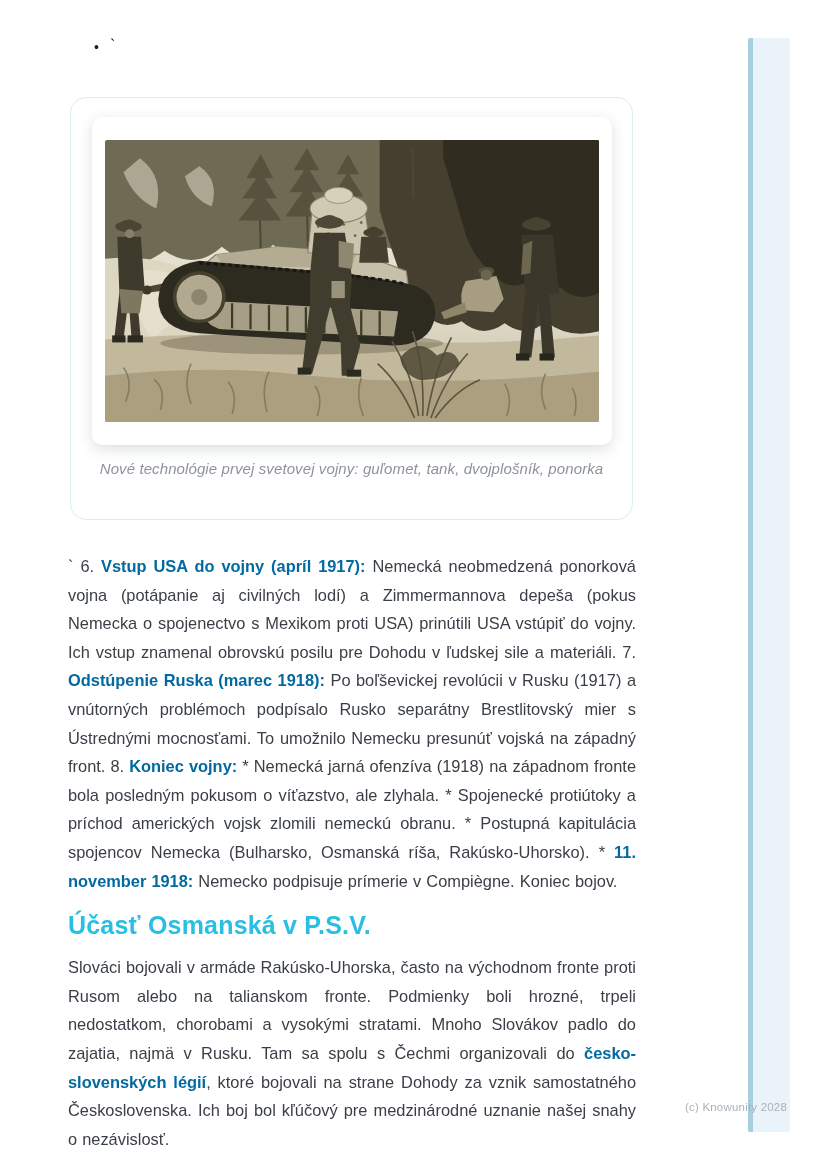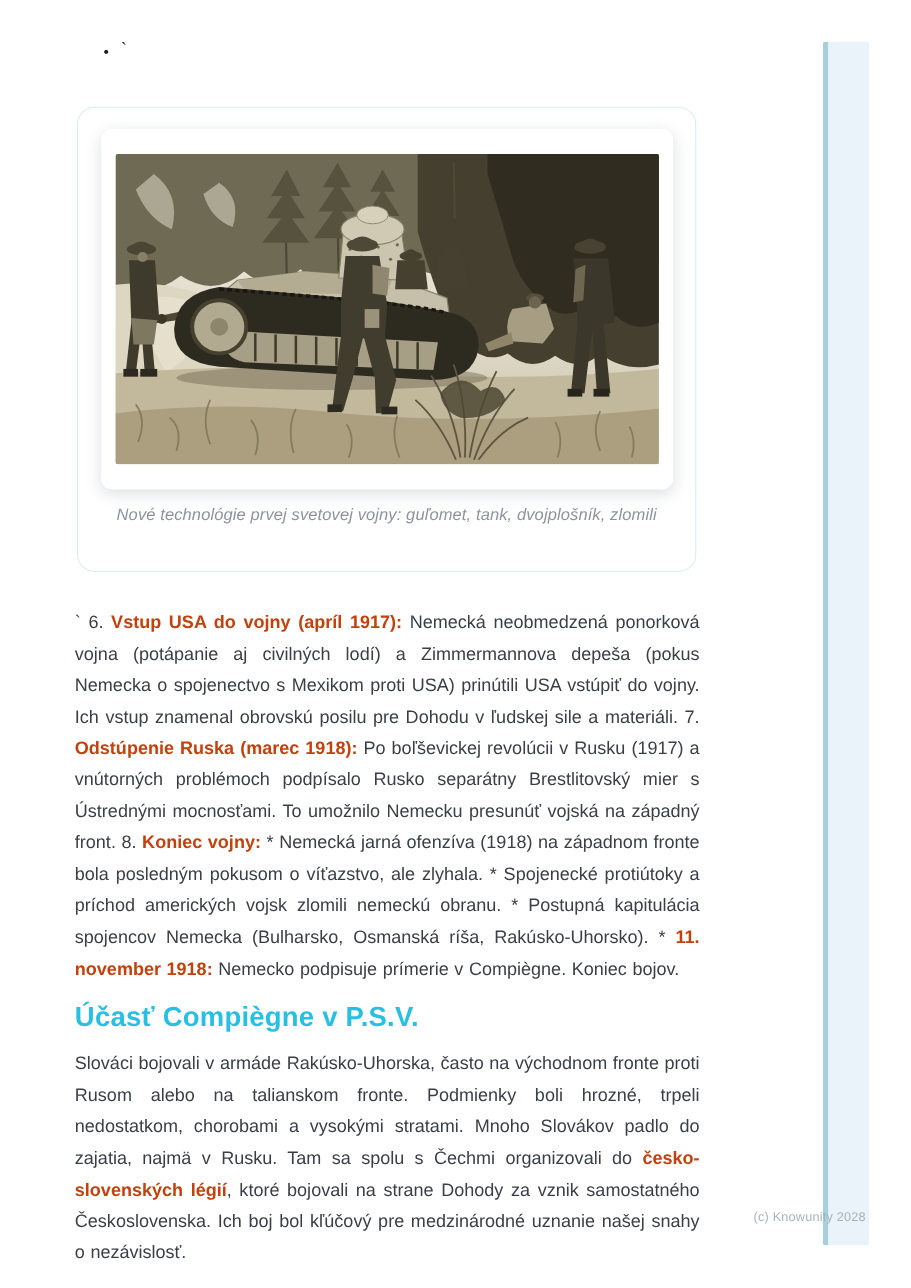--- a/index.html
+++ b/index.html
@@ -34,21 +34,21 @@
     margin-top:15px;text-align:center;font-style:italic;
     font-size:15px;color:#8d939d;letter-spacing:0.1px;
   }
   .content{
     position:absolute;left:68px;top:552px;width:568px;color:#3a3f47;
   }
   .content p{
     margin:0;font-size:16.4px;line-height:28.6px;text-align:justify;
     word-spacing:0.5px;
   }
-  .content p strong{color:#c2410c;}
+  .content p strong{color:#0369a1;}
   .section-heading{
     margin:15px 0 13px 0;font-size:25px;line-height:30px;font-weight:700;
     color:#29bfe3;letter-spacing:0.2px;
   }
   .para-2{margin-top:0;}
   .p2wrap{margin-top:4px;}
   .watermark{
     position:absolute;left:685px;top:1101px;font-size:11.5px;color:#a9b2ba;
     z-index:2;letter-spacing:0.2px;
   }
@@ -209,24 +209,24 @@
             <path d="M310,274 Q312,226 300,190"></path>
           <path d="M314,274 Q322,228 338,196"></path>
             <path d="M318,276 Q332,236 354,212"></path>
           <path d="M302,276 Q288,242 266,222"></path>
             <path d="M322,276 Q342,248 366,238"></path>
         </g>
         <path fill="#4e4834" opacity="0.85" d="M288,216 Q306,194 324,214 Q340,204 346,222 Q332,240 306,238 Q290,232 288,216 Z"></path>
       </g>
     </svg>
   </div>
-  <div class="figure-caption">Nové technológie prvej svetovej vojny: guľomet, tank, dvojplošník, zlomili</div>
+  <div class="figure-caption">Nové technológie prvej svetovej vojny: guľomet, tank, dvojplošník, ponorka</div>
 </div>
 
 <div class="content">
   <p><span>` 6. </span><strong>Vstup USA do vojny (apríl 1917):</strong><span> Nemecká neobmedzená ponorková vojna (potápanie aj civilných lodí) a Zimmermannova depeša (pokus Nemecka o spojenectvo s Mexikom proti USA) prinútili USA vstúpiť do vojny. Ich vstup znamenal obrovskú posilu pre Dohodu v ľudskej sile a materiáli. 7. </span><strong>Odstúpenie Ruska (marec 1918):</strong><span> Po boľševickej revolúcii v Rusku (1917) a vnútorných problémoch podpísalo Rusko separátny Brestlitovský mier s Ústrednými mocnosťami. To umožnilo Nemecku presunúť vojská na západný front. 8. </span><strong>Koniec vojny:</strong><span> * Nemecká jarná ofenzíva (1918) na západnom fronte bola posledným pokusom o víťazstvo, ale zlyhala. * Spojenecké protiútoky a príchod amerických vojsk zlomili nemeckú obranu. * Postupná kapitulácia spojencov Nemecka (Bulharsko, Osmanská ríša, Rakúsko-Uhorsko). * </span><strong>11. november 1918:</strong><span> Nemecko podpisuje prímerie v Compiègne. Koniec bojov.</span></p>
-  <h2 class="section-heading">Účasť Compiègne v P.S.V.</h2>
+  <h2 class="section-heading">Účasť Osmanská v P.S.V.</h2>
   <div class="p2wrap">
     <p class="para-2"><span>Slováci bojovali v armáde Rakúsko-Uhorska, často na východnom fronte proti Rusom alebo na talianskom fronte. Podmienky boli hrozné, trpeli nedostatkom, chorobami a vysokými stratami. Mnoho Slovákov padlo do zajatia, najmä v Rusku. Tam sa spolu s Čechmi organizovali do </span><strong>česko-slovenských légií</strong><span>, ktoré bojovali na strane Dohody za vznik samostatného Československa. Ich boj bol kľúčový pre medzinárodné uznanie našej snahy o nezávislosť.</span></p>
   </div>
 </div>
 
 <div class="watermark">(c) Knowunity 2028</div>
 
 </body></html>

